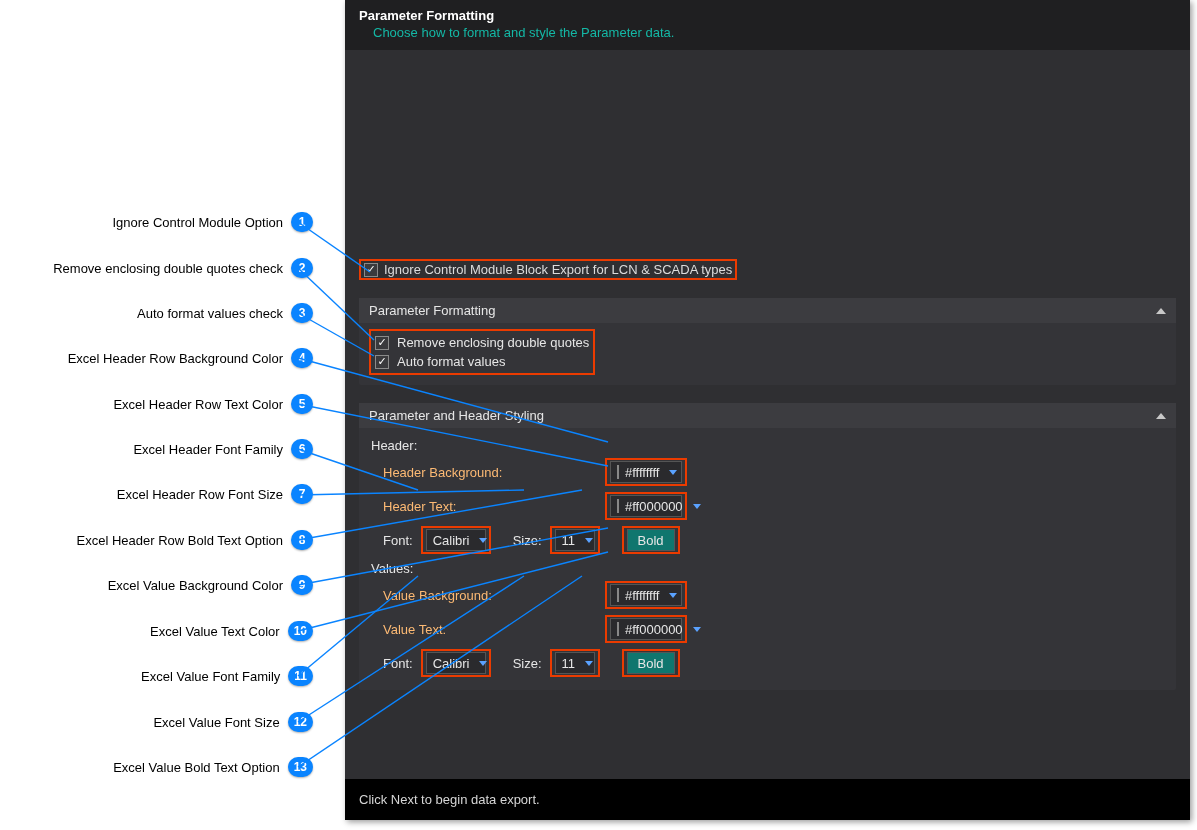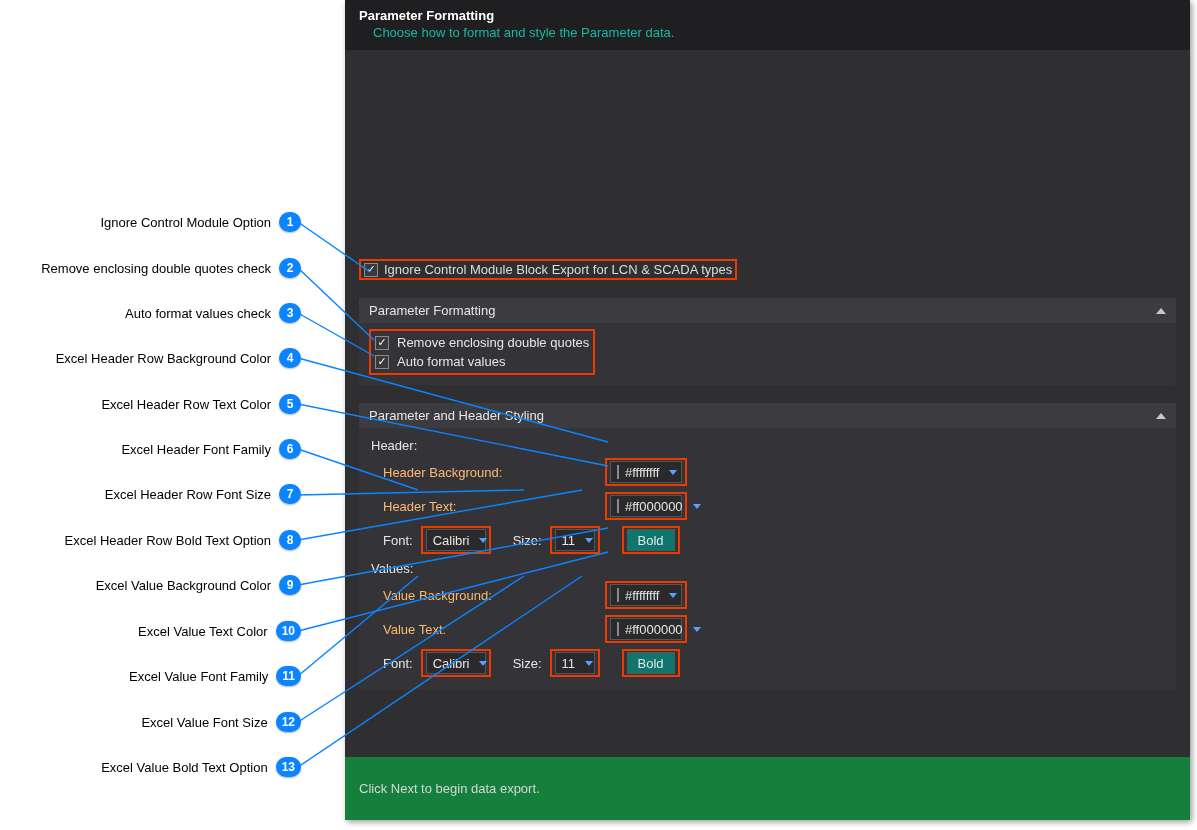--- a/index.html
+++ b/index.html
@@ -8,21 +8,21 @@
     font-size: 13px;
     background: #fff;
     width: 1197px;
     height: 830px;
     position: relative;
     overflow: hidden;
   }
   
   .annotations {
     position: absolute;
-    left: 4px; top: 0;
+    left: 16px; top: 0;
     width: 345px; height: 830px;
   }
   .anno-row {
     position: absolute;
     right: 48px;
     display: flex;
     align-items: center;
     gap: 8px;
   }
   .anno-label {
@@ -71,24 +71,24 @@
   }
   .panel-body {
     position: relative;
     padding: 14px;
     height: calc(100% - 90px);
   }
   .panel-footer {
     position: absolute;
     left: 0; bottom: 0;
     width: 100%;
-    background: #15803d;
+    background: #000000;
     color: #d6d6d6;
     font-size: 13px;
-    padding: 24px 14px;
+    padding: 13px 14px;
   }
   
   .check-row {
     display: flex;
     align-items: center;
     gap: 8px;
     font-size: 13px;
     color: #e6e6e6;
     padding: 2px 0;
   }

